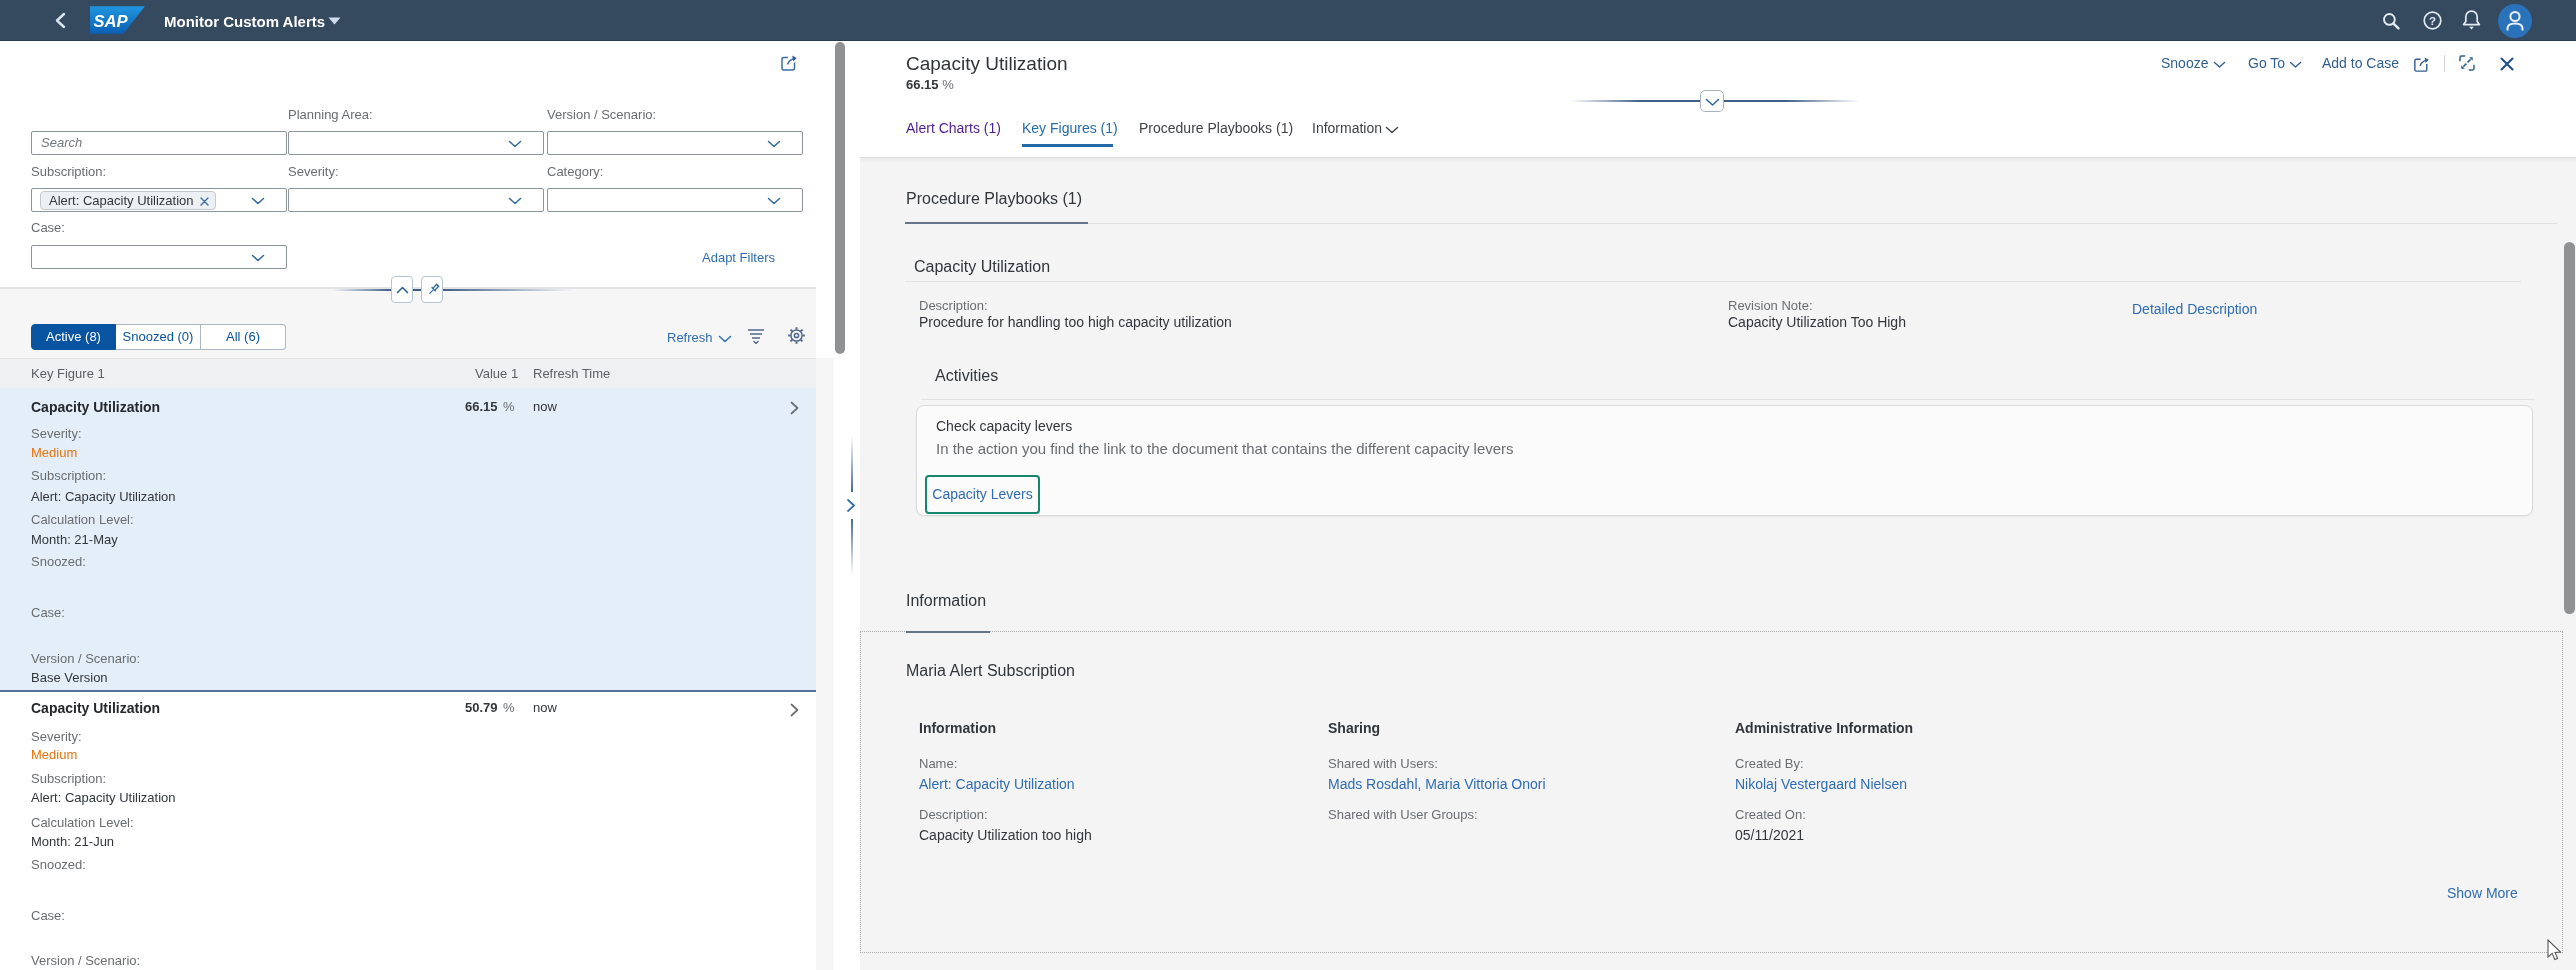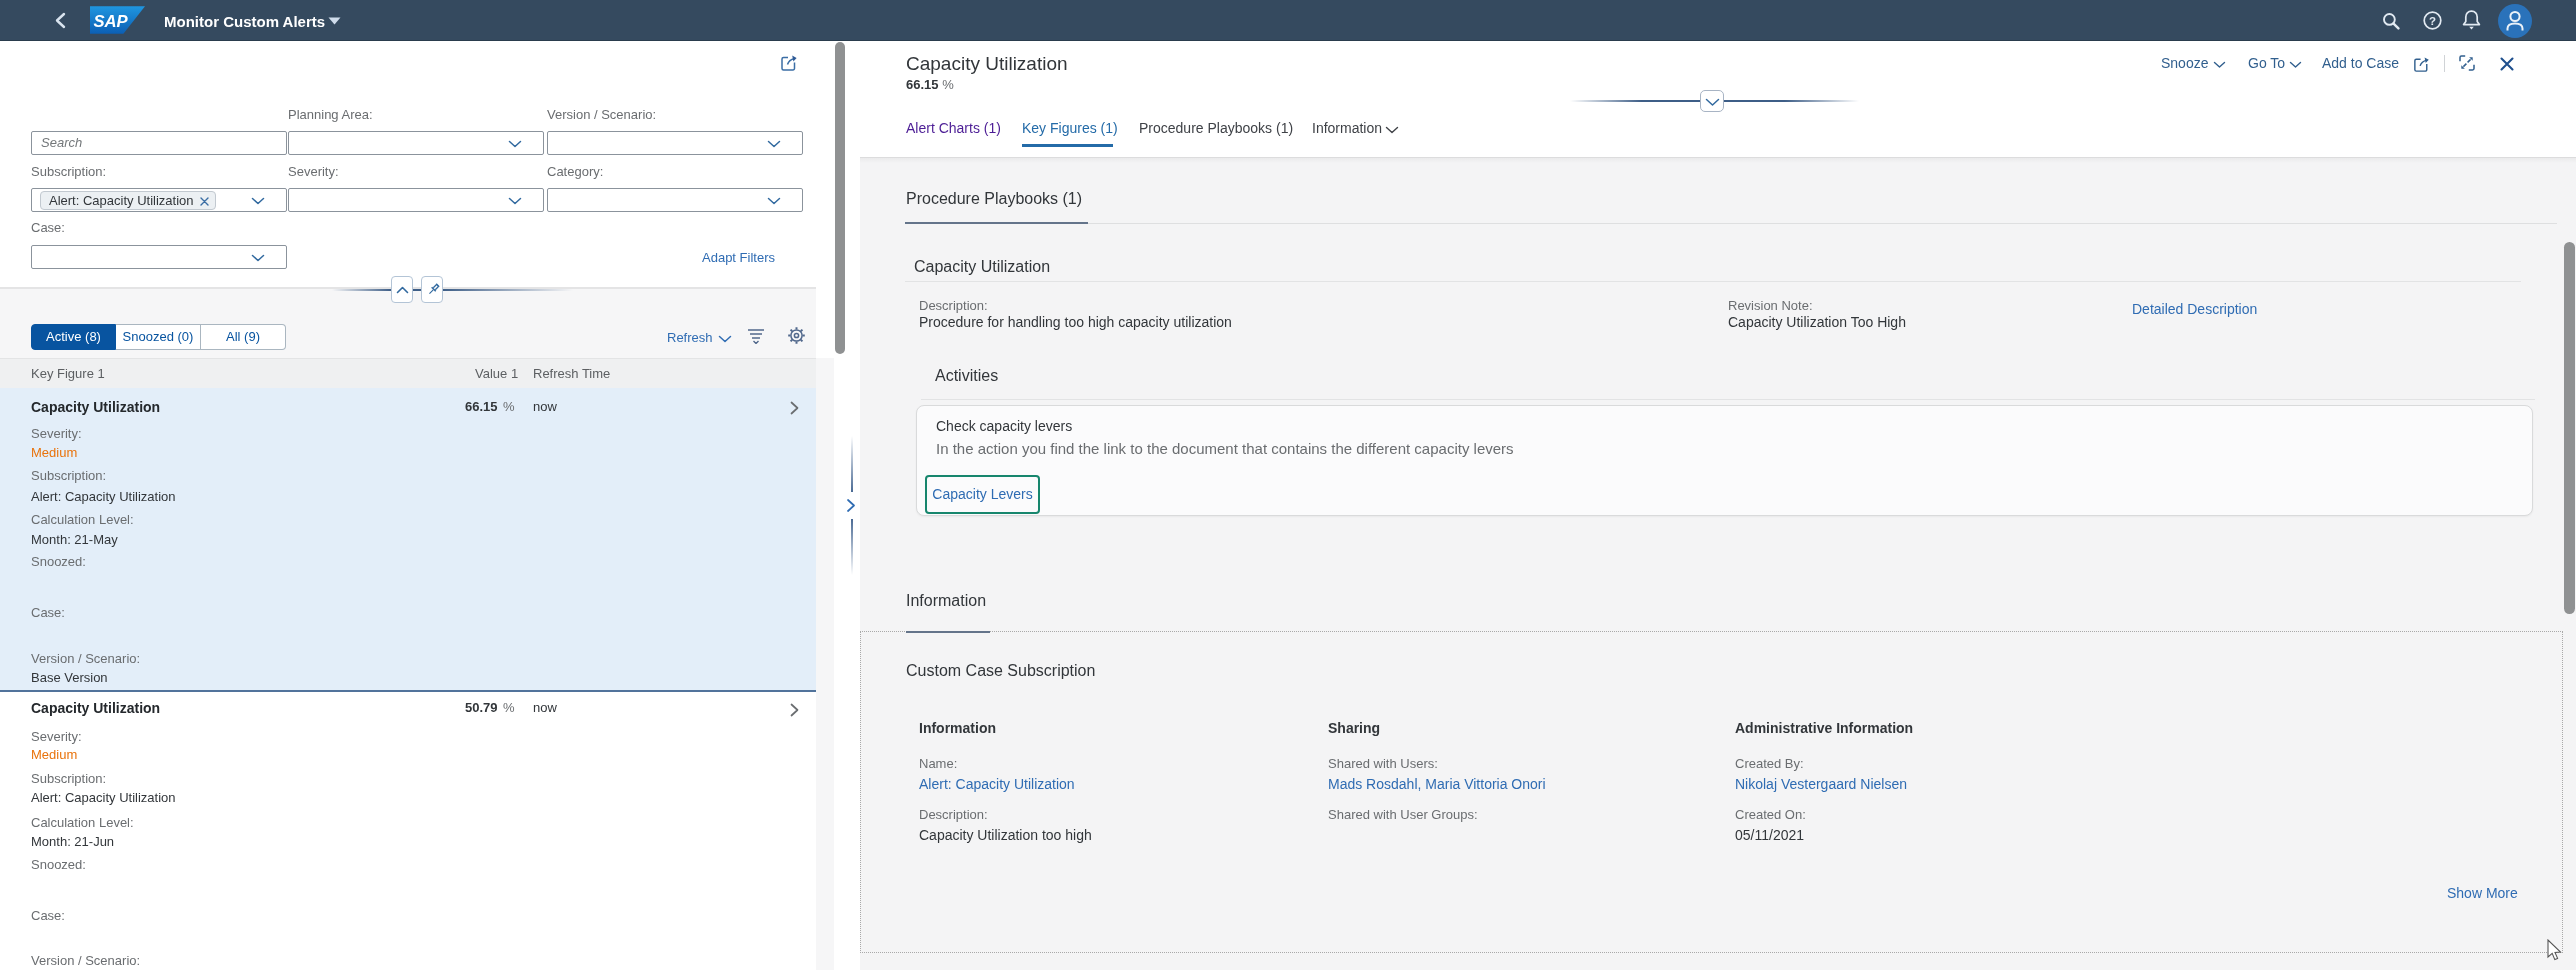--- a/index.html
+++ b/index.html
@@ -109,21 +109,21 @@
           <path d="M5.4 1.7 H9.6" stroke-width="1.6"></path>
           <path d="M6.1 2.5 V6.4 M8.9 2.5 V6.4" stroke-width="1.3"></path>
           <path d="M4.6 7.2 H10.4" stroke-width="1.5"></path>
           <path d="M7.5 7.9 V13.2" stroke-width="1.1"></path>
         </g>
       </svg>
     </div>
 
     <div class="seg" style="left:31px;width:85px;background:#0854a0;color:#fff;border:1px solid #0854a0;border-radius:4px 0 0 4px">Active (8)</div>
     <div class="seg" style="left:116px;width:85px;background:#fff;color:#0854a0;border:1px solid #aab6c0;border-left:none">Snoozed (0)</div>
-    <div class="seg" style="left:201px;width:85px;background:#fff;color:#0854a0;border:1px solid #aab6c0;border-left:none;border-radius:0 4px 4px 0">All (9)</div>
+    <div class="seg" style="left:201px;width:85px;background:#fff;color:#0854a0;border:1px solid #aab6c0;border-left:none;border-radius:0 4px 4px 0">All (6)</div>
     <span class="link abs" style="left:667px;top:289px">Refresh</span>
     <svg class="abs" style="left:718px;top:294px" width="14" height="8" viewBox="0 0 14 8">
         <path d="M1.5 1.5 L7 6.5 L12.5 1.5" fill="none" stroke="#2f6cb3" stroke-width="1.5" stroke-linecap="round" stroke-linejoin="round"></path>
       </svg>
     <svg class="abs" style="left:746px;top:287px" width="20" height="16" viewBox="0 0 20 16">
       <path d="M2 2 H18 M4 6 H16 M6 10 H14" stroke="#51688c" stroke-width="1.6"></path>
       <path d="M7.5 13 L10 15.5 L12.5 13" fill="none" stroke="#51688c" stroke-width="1.4"></path>
     </svg>
     <svg class="abs" style="left:787px;top:285px" width="19" height="19" viewBox="0 0 19 19">
       <g stroke="#51688c" stroke-width="1.5" fill="none">
@@ -264,21 +264,21 @@
     <span class="abs" style="left:76px;top:377px;font-size:14px;color:#32363a">Check capacity levers</span>
     <span class="abs" style="left:76px;top:399px;font-size:15px;color:#6a6d70">In the action you find the link to the document that contains the different capacity levers</span>
     <div class="abs" style="left:65px;top:434px;width:115px;height:39px;border:2px solid #17866d;border-radius:4px;background:#fbfbfc">
       <span style="position:absolute;left:0;top:0;width:100%;text-align:center;line-height:35px;font-size:14px;color:#2f6cb3">Capacity Levers</span>
     </div>
 
     <span class="sectitle" style="left:46px;top:551px">Information</span>
     <div class="abs" style="left:46px;top:590px;width:84px;height:2px;background:#64748a;z-index:2"></div>
 
     <div class="abs" style="left:0;top:590px;width:1703px;height:322px;border:1px dotted #a9a9a9"></div>
-    <span class="sectitle" style="left:46px;top:621px">Custom Case Subscription</span>
+    <span class="sectitle" style="left:46px;top:621px">Maria Alert Subscription</span>
     <span class="colhead" style="left:59px;top:679px">Information</span>
     <span class="colhead" style="left:468px;top:679px">Sharing</span>
     <span class="colhead" style="left:875px;top:679px">Administrative Information</span>
     <span class="lbl" style="left:59px;top:715px">Name:</span>
     <span class="vlink" style="left:59px;top:735px">Alert: Capacity Utilization</span>
     <span class="lbl" style="left:59px;top:766px">Description:</span>
     <span class="val" style="left:59px;top:786px">Capacity Utilization too high</span>
     <span class="lbl" style="left:468px;top:715px">Shared with Users:</span>
     <span class="vlink" style="left:468px;top:735px">Mads Rosdahl, Maria Vittoria Onori</span>
     <span class="lbl" style="left:468px;top:766px">Shared with User Groups:</span>

